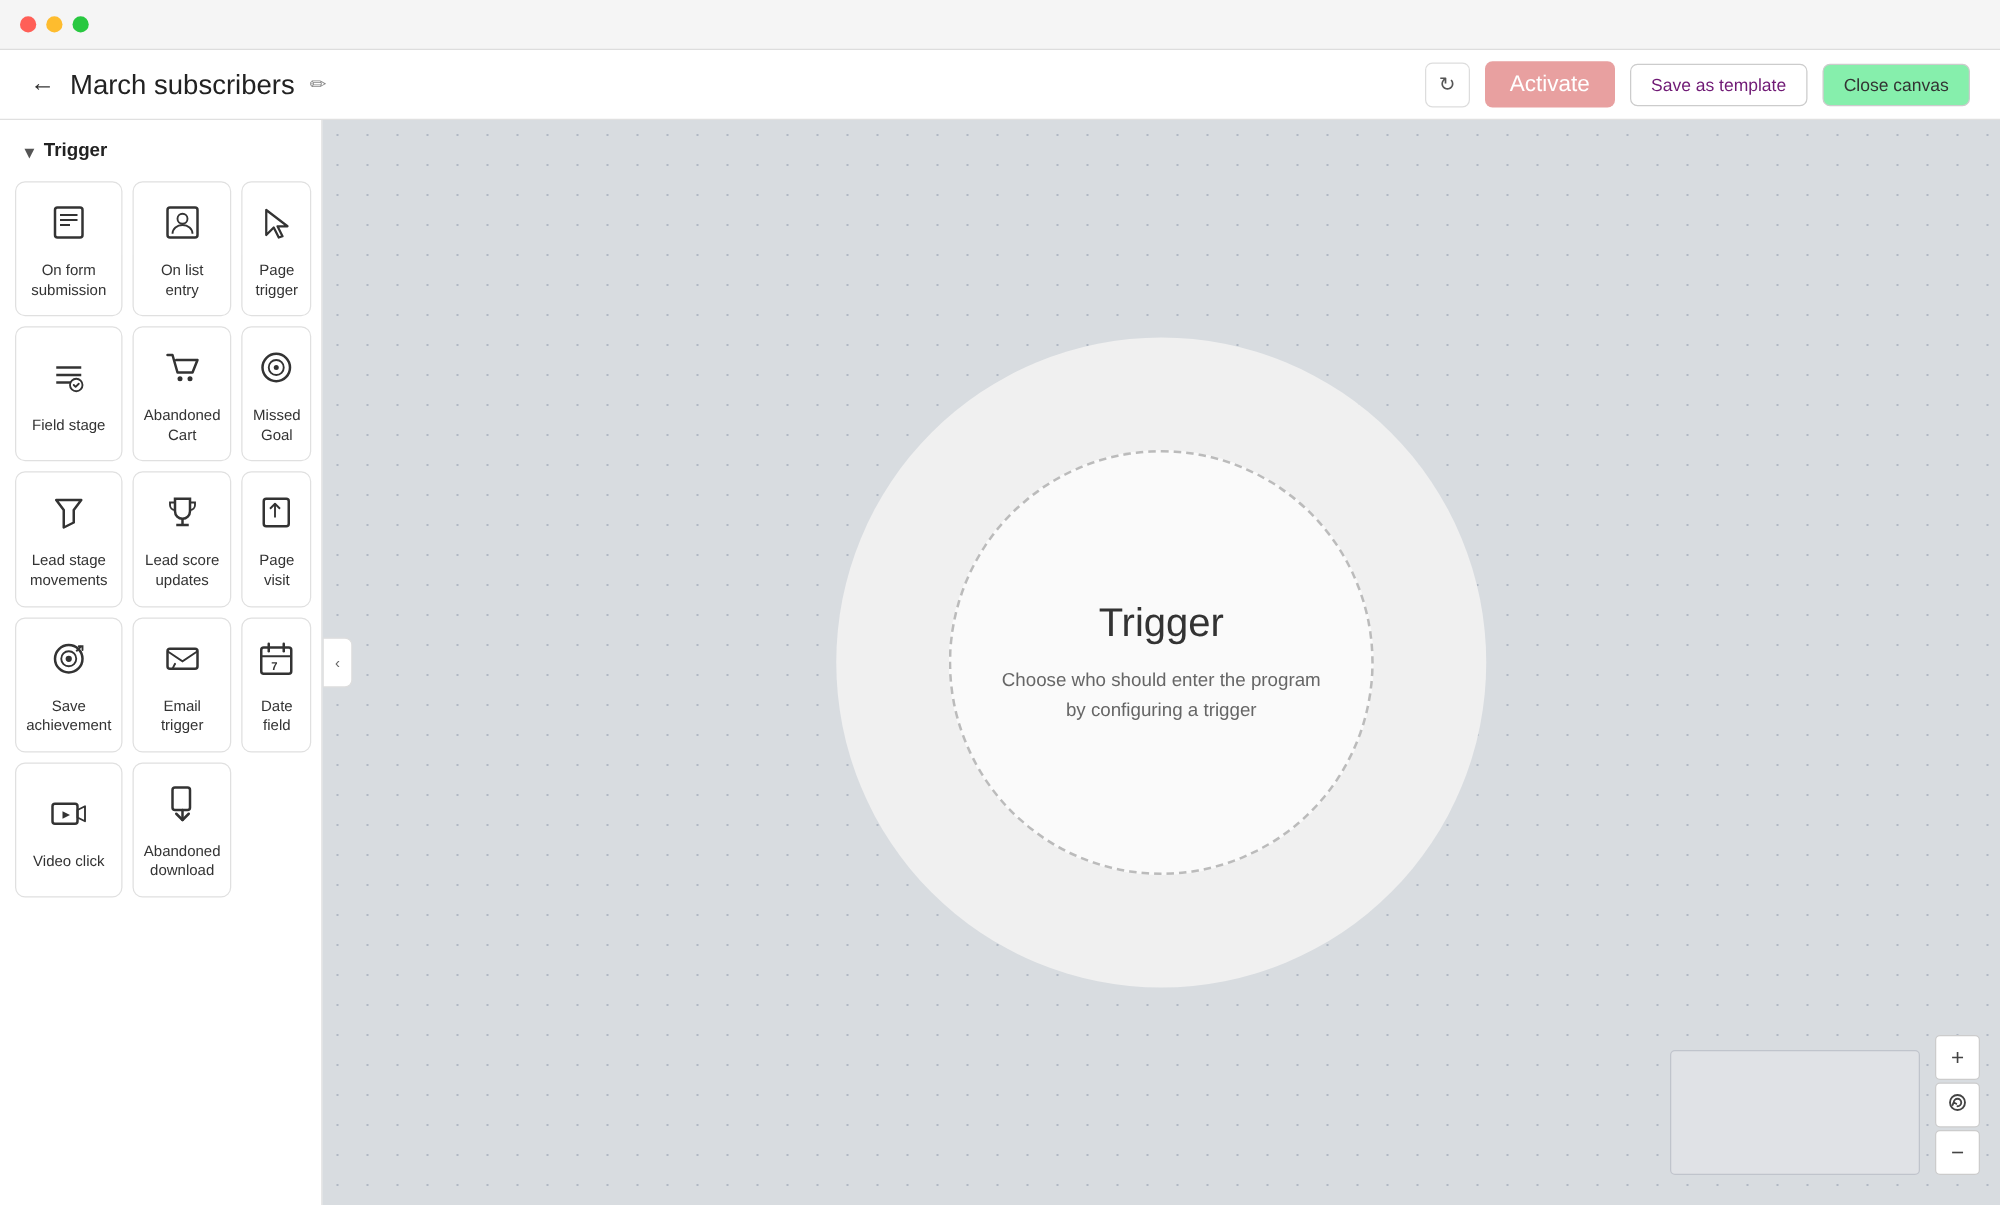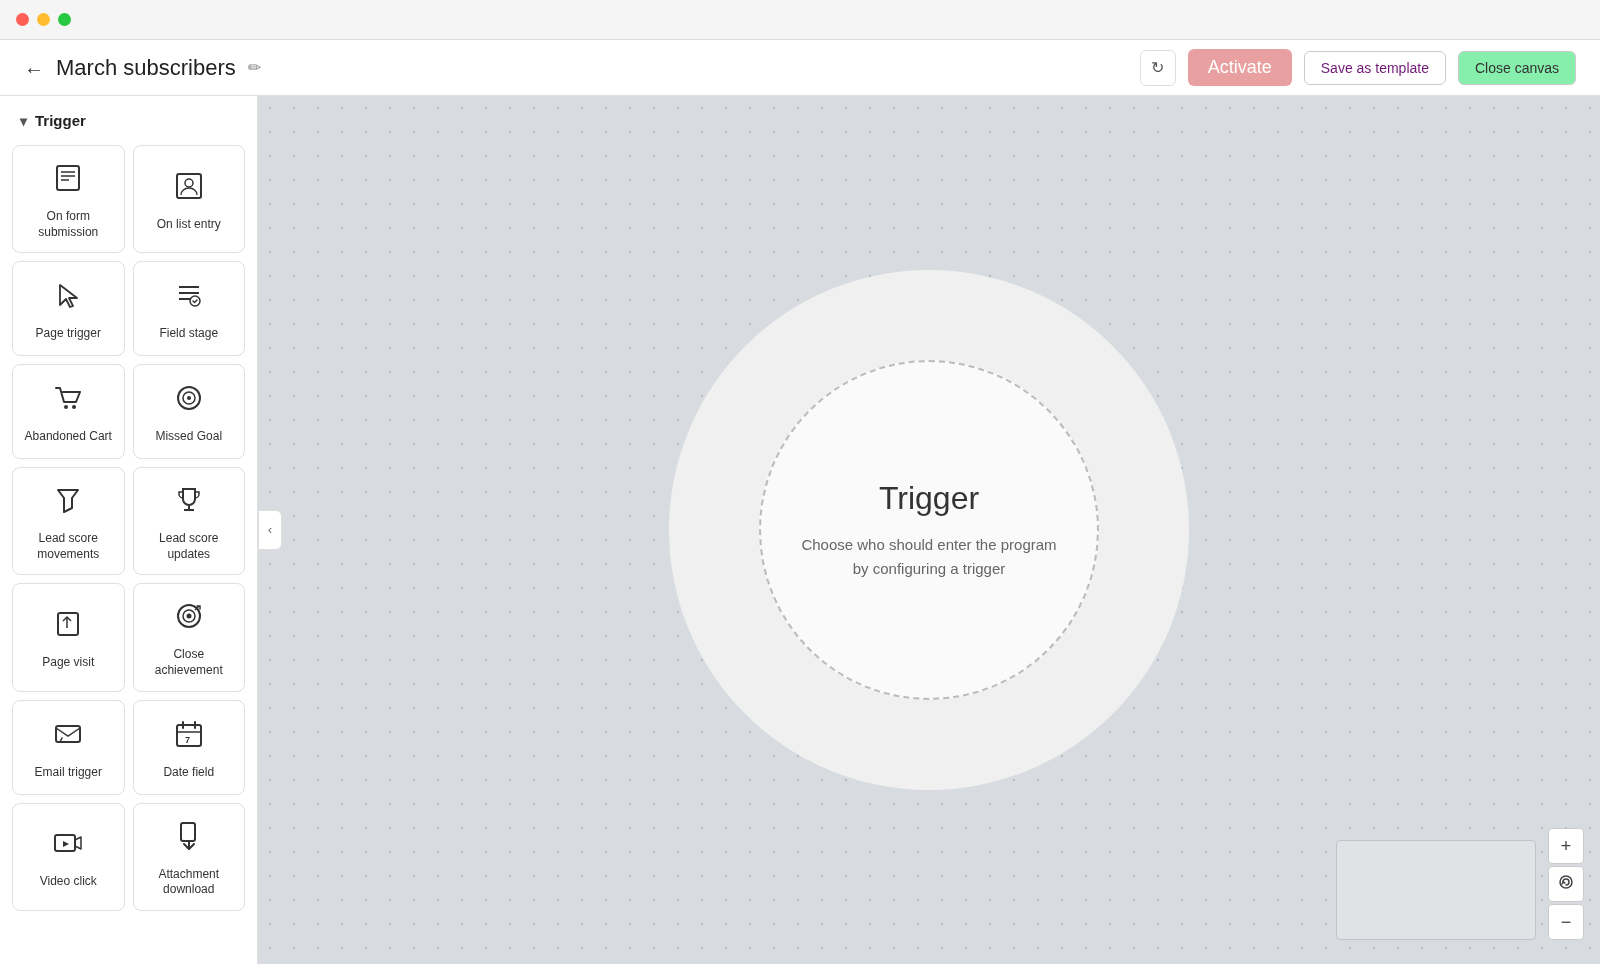--- a/index.html
+++ b/index.html
@@ -141,21 +141,21 @@
       font-size: 15px;
       font-weight: 600;
       color: #222;
     }
     .sidebar-header-chevron {
       font-size: 14px;
       color: #555;
     }
     .trigger-grid {
       display: grid;
-      grid-template-columns: 1fr 1fr;
+      grid-template-columns: 1fr 1fr 1fr;
       gap: 8px;
       padding: 4px 12px 12px;
     }
     .trigger-item {
       border: 1px solid #e0e0e0;
       border-radius: 8px;
       background: #fff;
       display: flex;
       flex-direction: column;
       align-items: center;
@@ -386,21 +386,21 @@
         </div>
         <span class="trigger-item-label">Missed Goal</span>
       </div>
 
       <div class="trigger-item">
         <div class="trigger-item-icon">
           <svg width="32" height="32" viewBox="0 0 32 32" fill="none" xmlns="http://www.w3.org/2000/svg">
             <path d="M6 6 h20 l-6 8 v10 l-8 4 v-14 Z" stroke="#333" stroke-width="2" fill="none" stroke-linejoin="round"></path>
           </svg>
         </div>
-        <span class="trigger-item-label">Lead score movements</span>
+        <span class="trigger-item-label">Lead stage movements</span>
       </div>
 
       <div class="trigger-item">
         <div class="trigger-item-icon">
           <svg width="32" height="32" viewBox="0 0 32 32" fill="none" xmlns="http://www.w3.org/2000/svg">
             <path d="M10 5 h12 v10 a6 6 0 0 1-12 0 Z" stroke="#333" stroke-width="2" fill="none"></path>
             <path d="M6 8 h4 v6 a4 4 0 0 1-4-4 Z" stroke="#333" stroke-width="1.5" fill="none"></path>
             <path d="M22 8 h4 v2 a4 4 0 0 1-4 4 Z" stroke="#333" stroke-width="1.5" fill="none"></path>
             <line x1="16" y1="21" x2="16" y2="26" stroke="#333" stroke-width="2"></line>
             <line x1="11" y1="26" x2="21" y2="26" stroke="#333" stroke-width="2"></line>
@@ -423,21 +423,21 @@
       <div class="trigger-item">
         <div class="trigger-item-icon">
           <svg width="32" height="32" viewBox="0 0 32 32" fill="none" xmlns="http://www.w3.org/2000/svg">
             <circle cx="16" cy="16" r="11" stroke="#333" stroke-width="2" fill="none"></circle>
             <circle cx="16" cy="16" r="6" stroke="#333" stroke-width="1.5" fill="none"></circle>
             <circle cx="16" cy="16" r="2.5" fill="#333"></circle>
             <line x1="22" y1="10" x2="26" y2="6" stroke="#333" stroke-width="1.5"></line>
             <path d="M24 6 h3 v3" stroke="#333" stroke-width="1.5" fill="none" stroke-linecap="round"></path>
           </svg>
         </div>
-        <span class="trigger-item-label">Close achievement</span>
+        <span class="trigger-item-label">Save achievement</span>
       </div>
 
       <div class="trigger-item">
         <div class="trigger-item-icon">
           <svg width="32" height="32" viewBox="0 0 32 32" fill="none" xmlns="http://www.w3.org/2000/svg">
             <rect x="4" y="8" width="24" height="16" rx="2" stroke="#333" stroke-width="2" fill="none"></rect>
             <path d="M4 10 L16 18 L28 10" stroke="#333" stroke-width="1.5" fill="none"></path>
             <path d="M10 20 L8 24" stroke="#333" stroke-width="1.5" stroke-linecap="round"></path>
           </svg>
         </div>
@@ -469,21 +469,21 @@
       </div>
 
       <div class="trigger-item">
         <div class="trigger-item-icon">
           <svg width="32" height="32" viewBox="0 0 32 32" fill="none" xmlns="http://www.w3.org/2000/svg">
             <rect x="8" y="3" width="14" height="18" rx="2" stroke="#333" stroke-width="2" fill="none"></rect>
             <path d="M11 24 L16 29 L21 24" stroke="#333" stroke-width="2" fill="none" stroke-linecap="round" stroke-linejoin="round"></path>
             <line x1="16" y1="21" x2="16" y2="29" stroke="#333" stroke-width="2" stroke-linecap="round"></line>
           </svg>
         </div>
-        <span class="trigger-item-label">Attachment download</span>
+        <span class="trigger-item-label">Abandoned download</span>
       </div>
 
     </div>
   </div>
 
   <div class="canvas" style="position:relative;">
 
     <button class="sidebar-collapse-btn" style="position:absolute; left:0; top:50%; transform:translateY(-50%); width:24px; height:40px; background:#fff; border:1px solid #ddd; border-radius:0 6px 6px 0; cursor:pointer; display:flex; align-items:center; justify-content:center; font-size:12px; color:#666; z-index:5;">
       <span>‹</span>
     </button>

